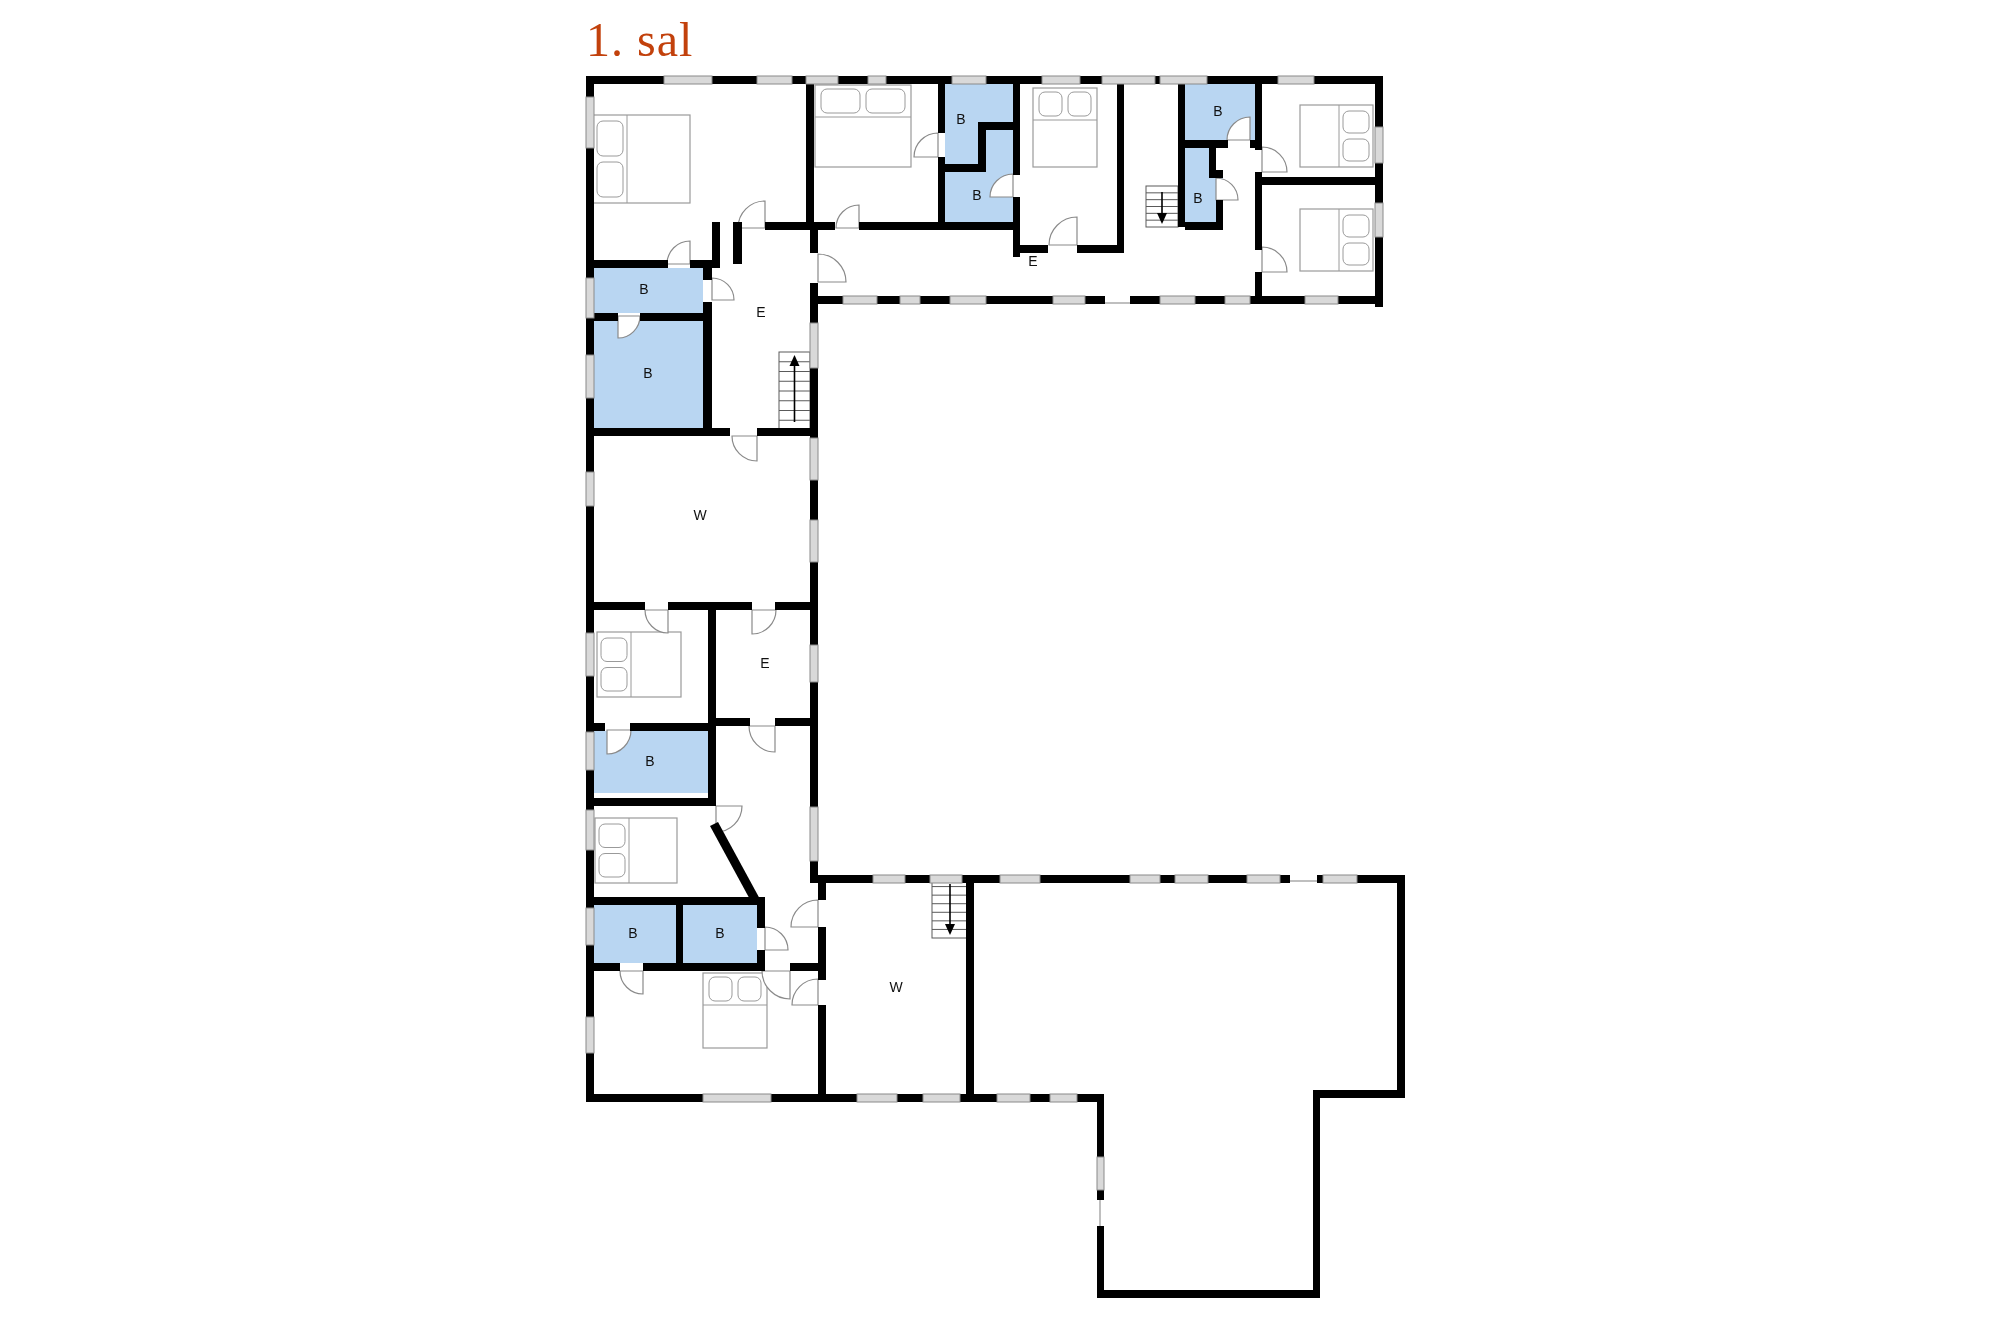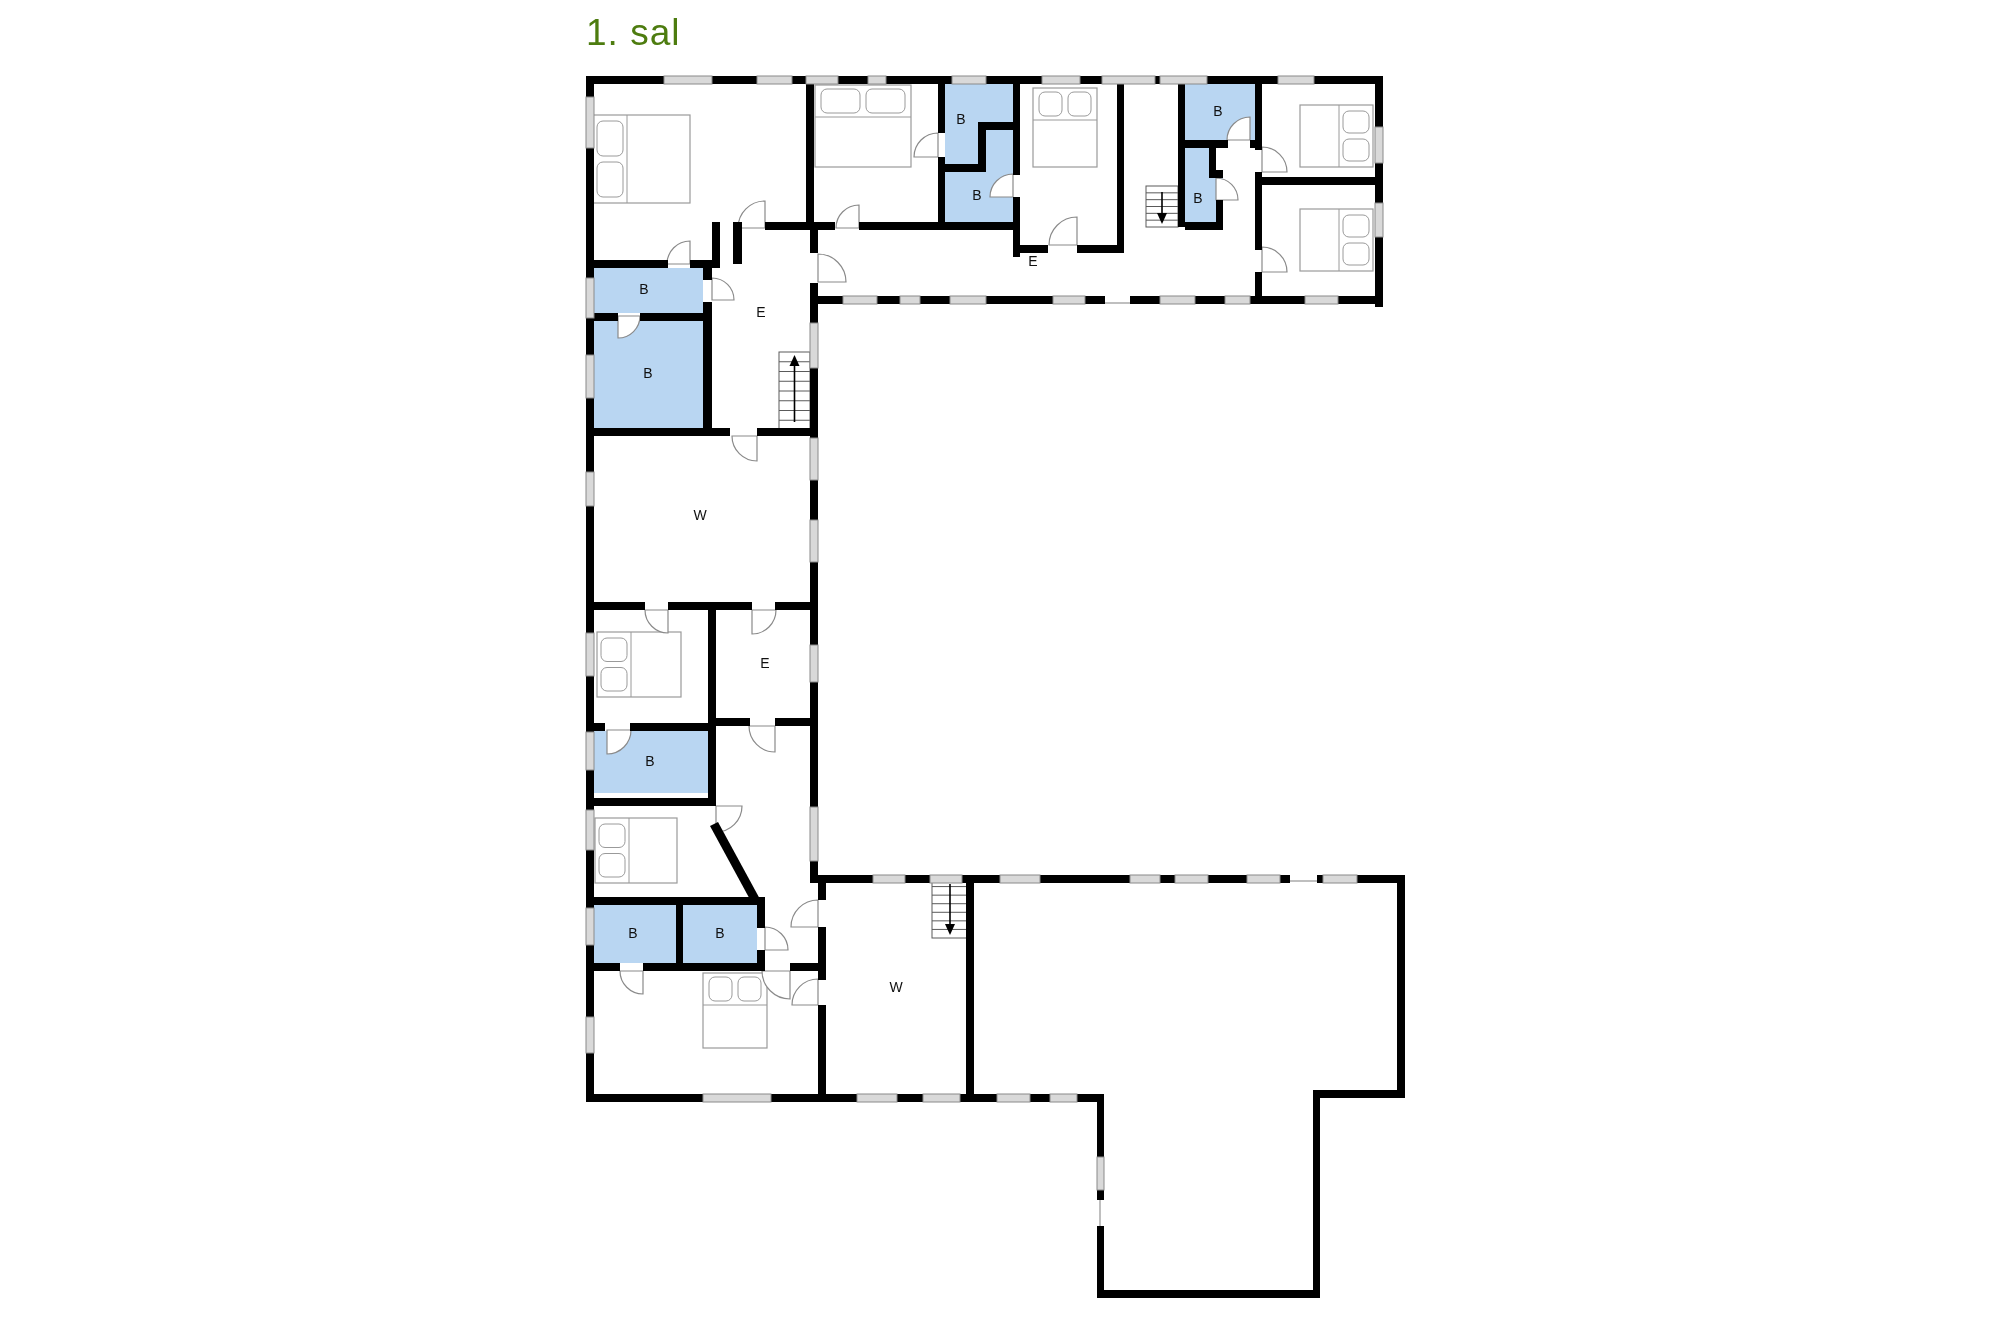--- a/index.html
+++ b/index.html
@@ -1,19 +1,19 @@
 <!DOCTYPE html>
 <html><head>
 <meta charset="utf-8">
 <style>
   html,body{margin:0;padding:0;background:#ffffff;}
   #stage{position:relative;width:1996px;height:1331px;background:#ffffff;overflow:hidden;
          font-family:"Liberation Sans", sans-serif;}
-  .floor-title{position:absolute;left:586px;top:12px;font-size:37px;color:#4d7c0f;
-               font-family:Liberation Sans, sans-serif;letter-spacing:1px;}
+  .floor-title{position:absolute;left:586px;top:12px;font-size:48px;color:#c2410c;
+               font-family:Liberation Serif, serif;letter-spacing:1px;}
   svg{position:absolute;left:0;top:0;}
 </style>
 </head>
 <body>
 
 <div id="stage">
   <div class="floor-title">1. sal</div>
   <div id="plan">
       <svg width="1996" height="1331" viewBox="0 0 1996 1331">
         <polygon points="590,268 703,268 703,313 590,313" fill="#b9d6f2"></polygon>

